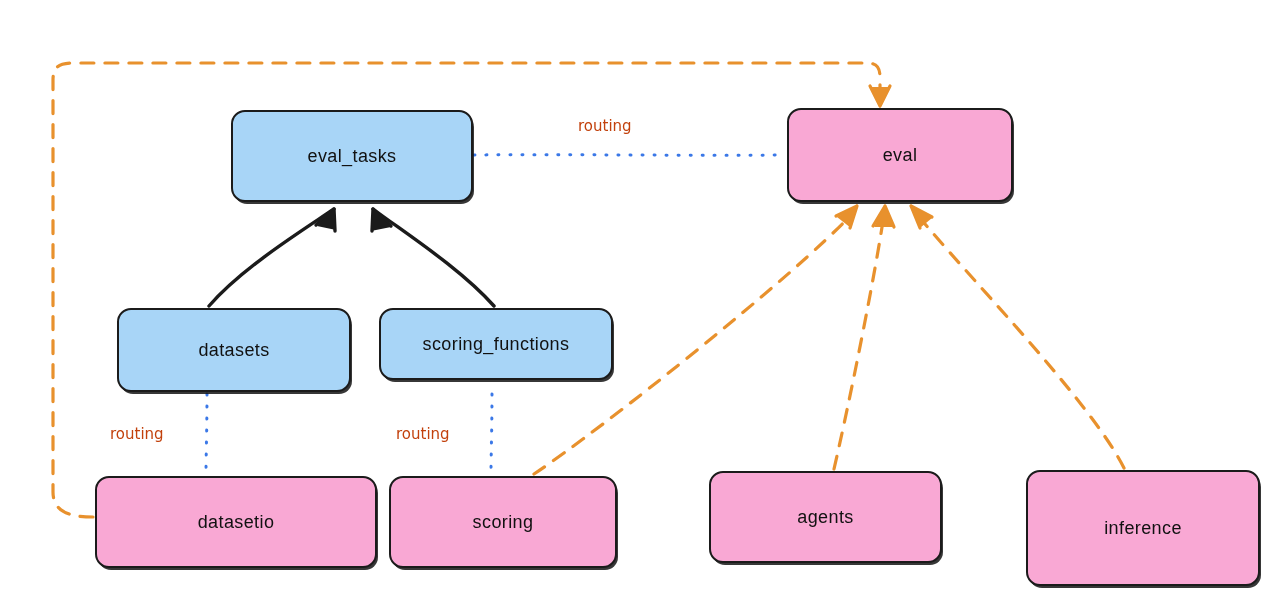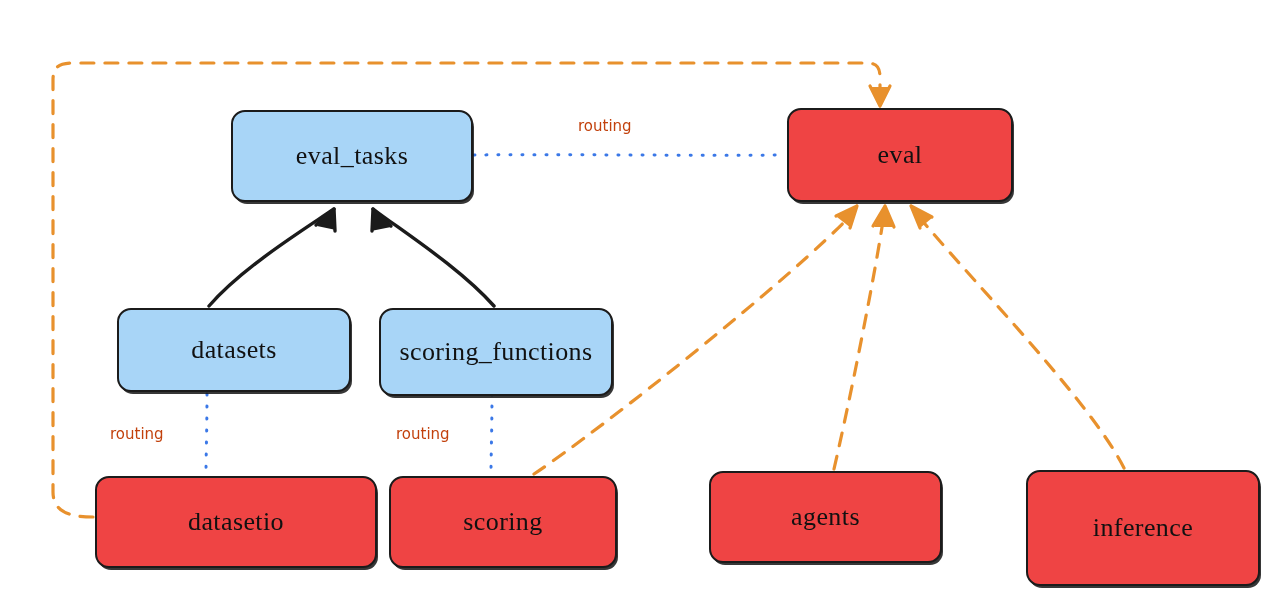--- a/index.html
+++ b/index.html
@@ -2,24 +2,24 @@
 <html><head>
 <meta charset="utf-8">
 <style>
   html,body{margin:0;padding:0;background:#ffffff;}
   #stage{position:relative;width:1280px;height:596px;background:#ffffff;overflow:hidden;
          font-family:"DejaVu Sans","Liberation Sans",sans-serif;}
   #edges{position:absolute;left:0;top:0;width:1280px;height:596px;}
   .node{position:absolute;box-sizing:border-box;border:2.6px solid #1b1b1b;
         border-radius:14px;display:flex;align-items:center;justify-content:center;
         box-shadow:2px 3px 0 -1px rgba(20,20,20,.85);}
-  .node .label{font-size:26px;color:#111111;letter-spacing:.4px;white-space:nowrap;
-               font-family:Liberation Serif, serif;}
+  .node .label{font-size:18px;color:#111111;letter-spacing:.4px;white-space:nowrap;
+               font-family:Liberation Sans, sans-serif;}
   .blue{background:#a8d5f7;}
-  .green{background:#ef4444;}
+  .green{background:#f9a8d4;}
   .edge-label{position:absolute;color:#c2410c;font-size:15px;white-space:nowrap;
               font-family:"DejaVu Sans","Liberation Sans",sans-serif;}
 </style>
 </head>
 <body>
 
 <div id="stage">
 
   <svg id="edges" viewBox="0 0 1280 596" xmlns="http://www.w3.org/2000/svg">
 
@@ -78,21 +78,21 @@
   </div>
 
   <div class="node green" style="left:787px;top:108px;width:226px;height:94px;">
     <span class="label">eval</span>
   </div>
 
   <div class="node blue" style="left:97px;top:308px;width:234px;height:84px;margin-left:20px;">
     <span class="label">datasets</span>
   </div>
 
-  <div class="node blue" style="left:379px;top:308px;width:234px;height:88px;">
+  <div class="node blue" style="left:379px;top:308px;width:234px;height:72px;">
     <span class="label">scoring_functions</span>
   </div>
 
   <div class="node green" style="left:95px;top:476px;width:282px;height:92px;">
     <span class="label">datasetio</span>
   </div>
 
   <div class="node green" style="left:389px;top:476px;width:228px;height:92px;">
     <span class="label">scoring</span>
   </div>

